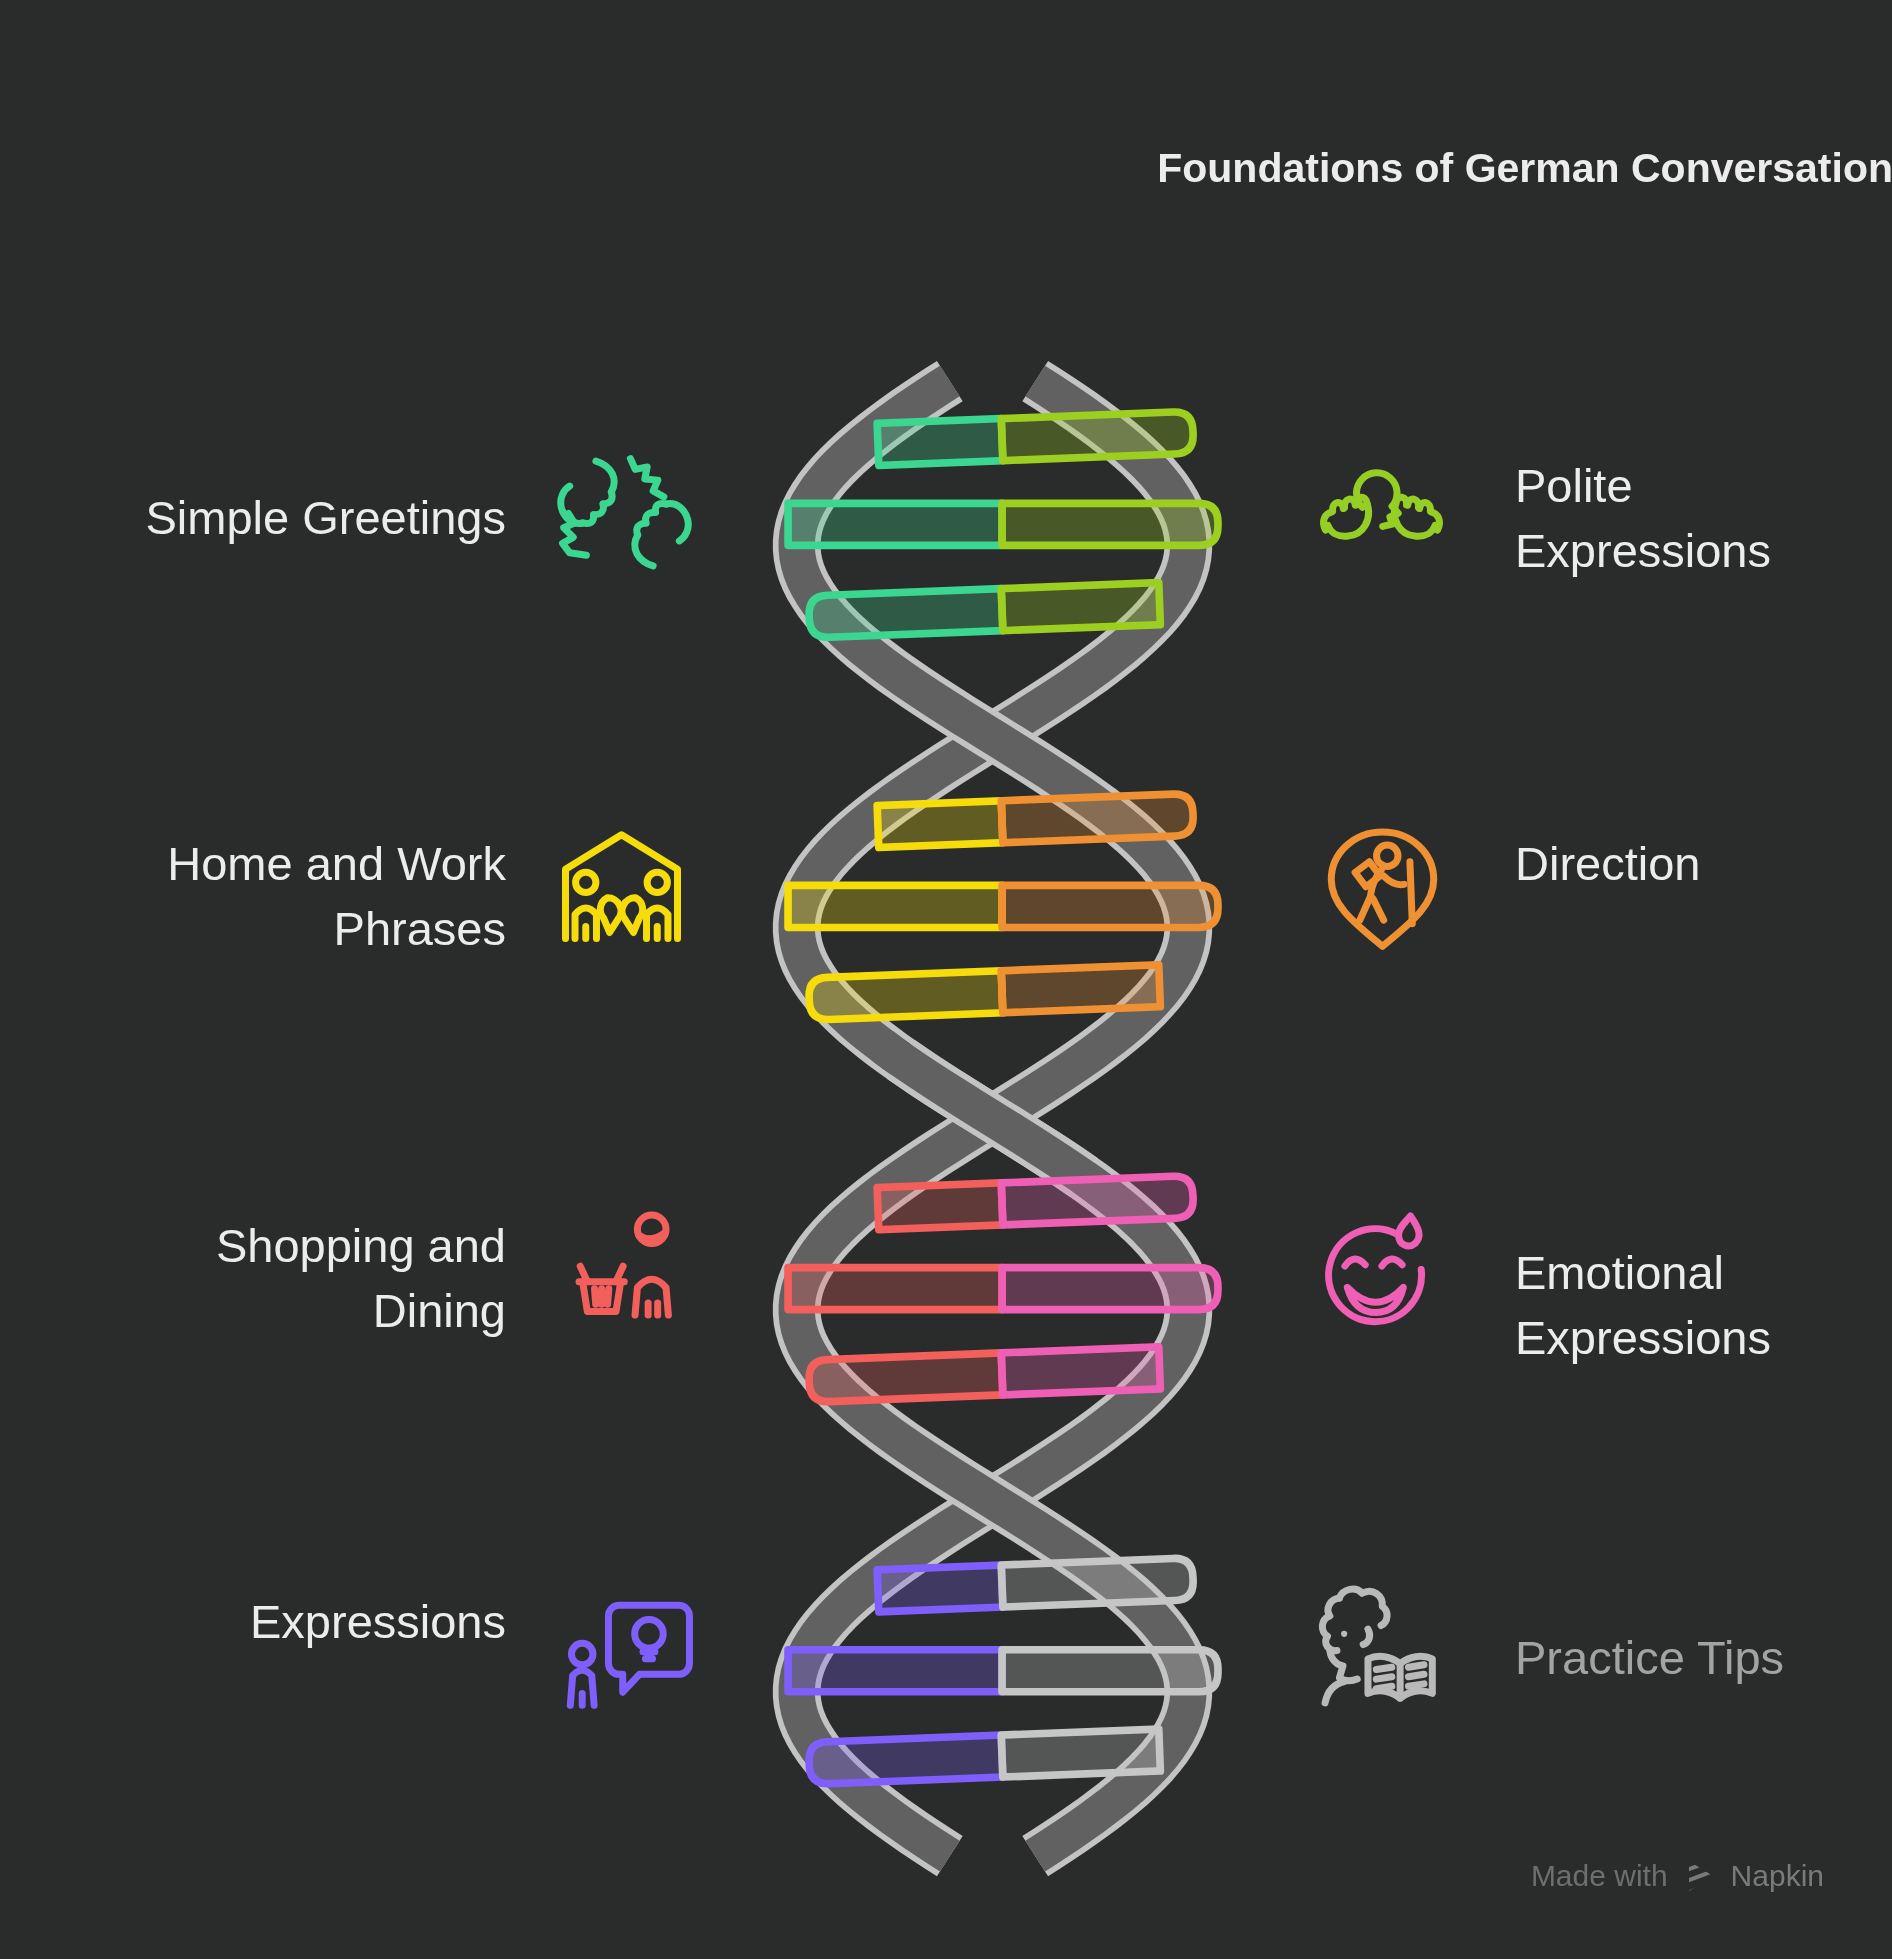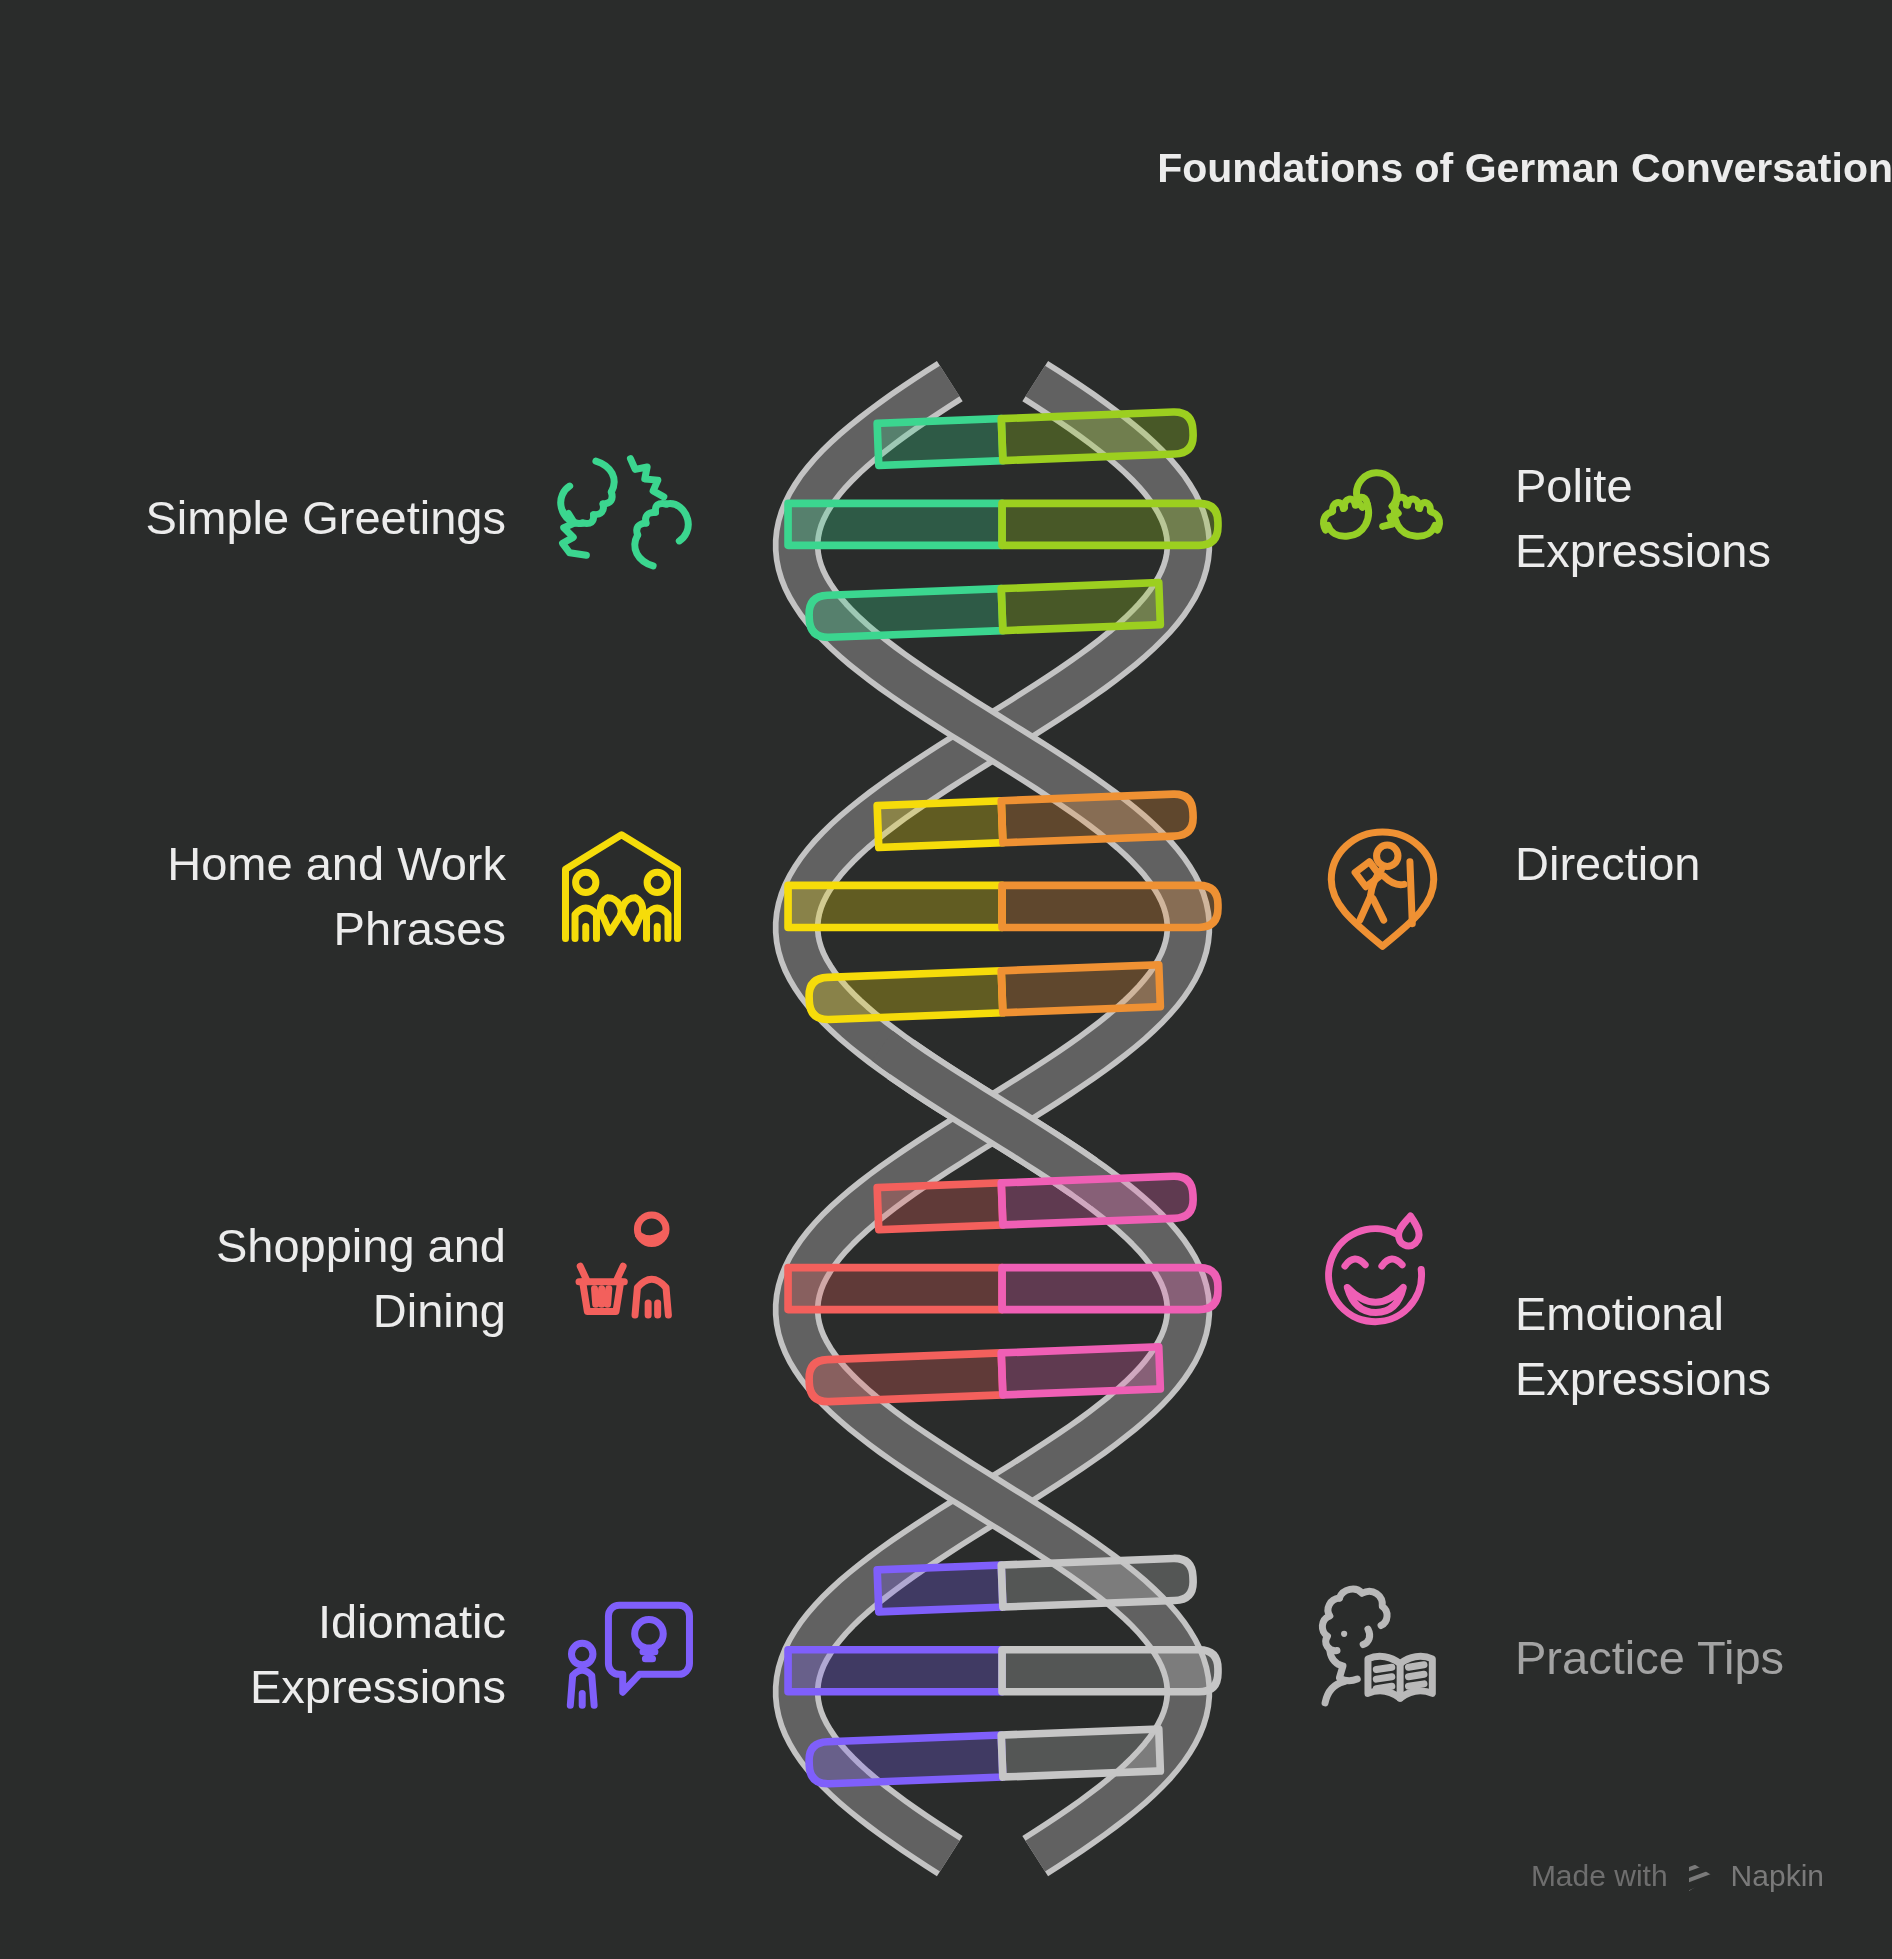--- a/index.html
+++ b/index.html
@@ -118,27 +118,26 @@
   </span>
   <span class="icon-box" style="left: 1308px; top: 1204px; color: rgb(239, 95, 181);">
     <svg viewBox="0 0 120 120">
       <path class="ic" d="M74 25 A39 39 0 1 0 95 55"></path>
       <path class="ic" d="M31 52 q8 -11 17 -1"></path>
       <path class="ic" d="M62 52 q8 -11 17 -1"></path>
       <path class="ic" d="M33 70 q24 25 47 0 q-5 21 -23 21 q-18 0 -24 -21 z"></path>
       <path class="ic" d="M86 10 c7 10 10 17 4 23 c-6 5 -14 1 -14 -7 c0 -6 5 -10 10 -16 z"></path>
     </svg>
   </span>
-  <div class="row-label right" style="top: 1281px; color: rgb(236, 236, 236);">
+  <div class="row-label right" style="top: 1240px; color: rgb(236, 236, 236);">
     <div>Emotional</div>
     <div>Expressions</div>
   </div>
 
   <div class="row-label left" style="top: 1589px; color: rgb(236, 236, 236);">
-    <div>Idiomatic</div>
     <div>Expressions</div>
   </div>
   <span class="icon-box" style="left: 556px; top: 1579px; color: rgb(127, 95, 251);">
     <svg viewBox="0 0 120 120">
       <circle class="ic" cx="22" cy="63" r="9"></circle>
       <path class="ic" d="M12 106 l2 -25 q8 -9 16 0 l2 25"></path>
       <path class="ic" d="M22 96 v10"></path>
       <path class="ic" d="M70 80 L56 95 V80 H53 A9 9 0 0 1 44 71 V31 A9 9 0 0 1 53 22 H103 A9 9 0 0 1 112 31 V71 A9 9 0 0 1 103 80 Z"></path>
       <circle class="ic" cx="78" cy="46" r="12"></circle>
       <path class="ic" d="M73 61 h10 M78 61 v6 M75 67 h6"></path>

